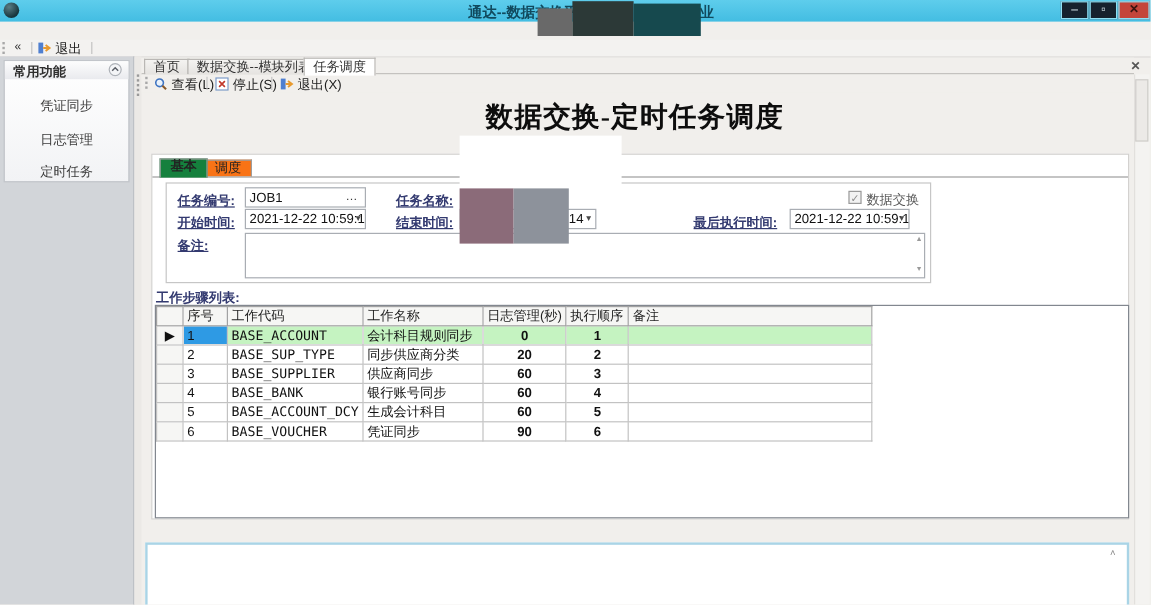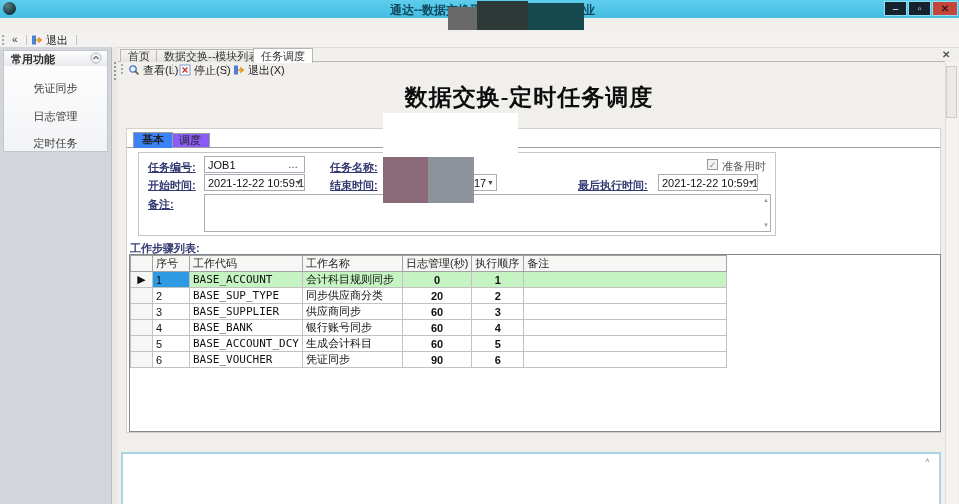--- a/index.html
+++ b/index.html
@@ -60,22 +60,22 @@
             font-size:11px; color:#1c1c1c; cursor:pointer; }
   .tb-sep { position:absolute; top:64px; width:1px; height:11px; background:#c5c5c5; }
 
   
   .page-title { left:118px; top:82px; width:822px; text-align:center; font-size:23px; font-weight:bold;
                 font-family:Liberation Serif, serif; color:#0d0d0d; letter-spacing:1px; }
 
   .card { left:126px; top:128px; width:815px; height:305px; background:#ffffff; border:1px solid #d3d1cf; }
   .form-tab { position:absolute; top:133px; height:14px; font-size:11px; padding:0 8px; line-height:13px;
               border:1px solid #9d9d9d; border-bottom:none; color:#222; cursor:pointer; white-space:nowrap; }
-  .form-tab.active { background:#3b82f6; top:132px; height:16px; z-index:3; font-weight:bold; }
-  .form-tab.inactive { background:#8b5cf6; }
+  .form-tab.active { background:#15803d; top:132px; height:16px; z-index:3; font-weight:bold; }
+  .form-tab.inactive { background:#f97316; }
   .form-tabline { left:127px; top:147px; width:813px; height:1px; background:#9d9d9d; }
 
   .groupbox { left:138px; top:152px; width:638px; height:84px; border:1px solid #c6c6c6; background:#fff; }
   .flabel { position:absolute; font-size:11px; font-weight:bold; color:#333a70; white-space:nowrap;text-decoration:underline; }
   .finput { position:absolute; height:17px; background:#fff; border:1px solid #a9adb3; font-size:11px;
             color:#111; padding:2px 3px 0 3px; white-space:nowrap; overflow:hidden; }
   .browse-btn { position:absolute; font-size:10px; color:#333; line-height:8px; cursor:pointer; }
   .dd-arrow { position:absolute; font-size:7px; color:#4a4a4a; cursor:pointer; }
   .checkbox { left:707px; top:159px; width:11px; height:11px; border:1px solid #9a9a9a; background:#f2f2f2;
               font-size:9px; line-height:10px; text-align:center; color:#8b8b8b; }
@@ -210,31 +210,31 @@
 
   <span class="flabel" style="left:148px; top:160px">任务编号:</span>
   <div class="finput" style="left:204px; top:156px; width:101px">
     <span>JOB1</span>
   </div>
   <span class="browse-btn" style="left:288px; top:161px">…</span>
 
   <span class="flabel" style="left:330px; top:160px">任务名称:</span>
 
   <div class="abs checkbox">✓</div>
-  <span class="abs check-label">准备用时</span>
+  <span class="abs check-label">数据交换</span>
 
   <span class="flabel" style="left:148px; top:178px">开始时间:</span>
   <div class="finput" style="left:204px; top:174px; width:101px">
     <span>2021-12-22 10:59:14</span>
   </div>
   <span class="dd-arrow" style="left:295px; top:179px">▼</span>
 
   <span class="flabel" style="left:330px; top:178px">结束时间:</span>
   <div class="finput" style="left:383px; top:174px; width:114px; padding-left:90px">
-    <span>17</span>
+    <span>14</span>
   </div>
   <span class="dd-arrow" style="left:487px; top:179px">▼</span>
 
   <span class="flabel" style="left:578px; top:178px">最后执行时间:</span>
   <div class="finput" style="left:658px; top:174px; width:100px">
     <span>2021-12-22 10:59:14</span>
   </div>
   <span class="dd-arrow" style="left:748px; top:179px">▼</span>
 
   <span class="flabel" style="left:148px; top:197px">备注:</span>

